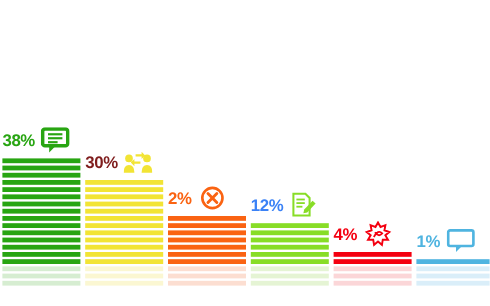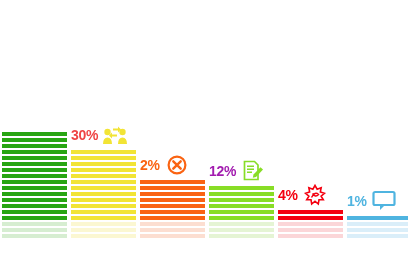--- a/index.html
+++ b/index.html
@@ -65,39 +65,49 @@
       <div class="seg" style="background: rgb(40, 165, 18);"></div>
       <div class="seg" style="background: rgb(40, 165, 18);"></div>
       <div class="seg" style="background: rgb(40, 165, 18);"></div>
       <div class="seg" style="background: rgb(40, 165, 18);"></div>
       <div class="seg" style="background: rgb(40, 165, 18);"></div>
       <div class="seg" style="background: rgb(40, 165, 18);"></div>
       <div class="seg" style="background: rgb(40, 165, 18);"></div>
       <div class="seg" style="background: rgb(40, 165, 18);"></div>
       <div class="seg" style="background: rgb(40, 165, 18);"></div>
     </div>
+    <div class="bar-head" style="left: 2px; bottom: 127px;">
+      <span class="bar-value" style="color: rgb(40, 165, 18);">38%</span>
+      <span class="bar-icon"><svg width="24" height="22" viewBox="0 0 24 22" fill="none">
+          <rect x="1.5" y="1.5" width="21" height="14" rx="2" fill="none" stroke="#28a512" stroke-width="3"></rect>
+          <rect x="6" y="5" width="12" height="1.8" fill="#28a512"></rect>
+          <rect x="6" y="8.3" width="12" height="1.8" fill="#28a512"></rect>
+          <rect x="6" y="11.6" width="8" height="1.8" fill="#28a512"></rect>
+          <path d="M7 15.5 L7 21 L12.5 15.5 Z" fill="#28a512"></path>
+        </svg></span>
+    </div>
     <div class="bar-stack" style="left: 71px; width: 65px;">
       <div class="seg" style="background: rgb(251, 247, 210);"></div>
       <div class="seg" style="background: rgb(251, 247, 210);"></div>
       <div class="seg" style="background: rgb(251, 247, 210);"></div>
       <div class="seg" style="background: rgb(242, 228, 53);"></div>
       <div class="seg" style="background: rgb(242, 228, 53);"></div>
       <div class="seg" style="background: rgb(242, 228, 53);"></div>
       <div class="seg" style="background: rgb(242, 228, 53);"></div>
       <div class="seg" style="background: rgb(242, 228, 53);"></div>
       <div class="seg" style="background: rgb(242, 228, 53);"></div>
       <div class="seg" style="background: rgb(242, 228, 53);"></div>
       <div class="seg" style="background: rgb(242, 228, 53);"></div>
       <div class="seg" style="background: rgb(242, 228, 53);"></div>
       <div class="seg" style="background: rgb(242, 228, 53);"></div>
       <div class="seg" style="background: rgb(242, 228, 53);"></div>
       <div class="seg" style="background: rgb(242, 228, 53);"></div>
     </div>
     <div class="bar-head" style="left: 71px; bottom: 109px;">
-      <span class="bar-value" style="color: #ef4444;">30%</span>
+      <span class="bar-value" style="color: #7f1d1d;">30%</span>
       <span class="bar-icon"><svg width="24" height="22" viewBox="0 0 24 22" fill="none">
           <circle cx="4.5" cy="8" r="3.2" fill="#f2e435"></circle>
           <path d="M0 20 Q0 13.5 4.5 13.5 Q9 13.5 9 20 Z" fill="#f2e435"></path>
           <circle cx="19.5" cy="8" r="3.2" fill="#f2e435"></circle>
           <path d="M15 20 Q15 13.5 19.5 13.5 Q24 13.5 24 20 Z" fill="#f2e435"></path>
           <path d="M10 4.5 L15 4.5 L15 2.5 L18 5.5 L15 8.5 L15 6.5 L10 6.5 Z" fill="#f2e435"></path>
           <path d="M14 10.5 L9 10.5 L9 8.5 L6 11.5 L9 14.5 L9 12.5 L14 12.5 Z" fill="#f2e435"></path>
         </svg></span>
     </div>
     <div class="bar-stack" style="left: 140px; width: 65px;">
@@ -124,21 +134,21 @@
       <div class="seg" style="background: rgb(229, 244, 212);"></div>
       <div class="seg" style="background: rgb(229, 244, 212);"></div>
       <div class="seg" style="background: rgb(136, 221, 38);"></div>
       <div class="seg" style="background: rgb(136, 221, 38);"></div>
       <div class="seg" style="background: rgb(136, 221, 38);"></div>
       <div class="seg" style="background: rgb(136, 221, 38);"></div>
       <div class="seg" style="background: rgb(136, 221, 38);"></div>
       <div class="seg" style="background: rgb(136, 221, 38);"></div>
     </div>
     <div class="bar-head" style="left: 209px; bottom: 73px;">
-      <span class="bar-value" style="color: #a21caf;">12%</span>
+      <span class="bar-value" style="color: #3b82f6;">12%</span>
       <span class="bar-icon"><svg width="24" height="22" viewBox="0 0 24 22" fill="none">
           <path d="M3.5 1.5 L13.5 1.5 L17 5 L17 19.5 L3.5 19.5 Z" fill="none" stroke="#88dd26" stroke-width="1.7"></path>
           <rect x="6" y="5.5" width="7" height="1.5" fill="#88dd26"></rect>
           <rect x="6" y="8.5" width="7" height="1.5" fill="#88dd26"></rect>
           <rect x="6" y="11.5" width="5" height="1.5" fill="#88dd26"></rect>
           <path d="M12.5 14.5 L19.5 7.2 L22 9.6 L15 17 L11.8 17.8 Z" fill="#88dd26"></path>
         </svg></span>
     </div>
     <div class="bar-stack" style="left: 278px; width: 65px;">
       <div class="seg" style="background: rgb(251, 214, 216);"></div>

